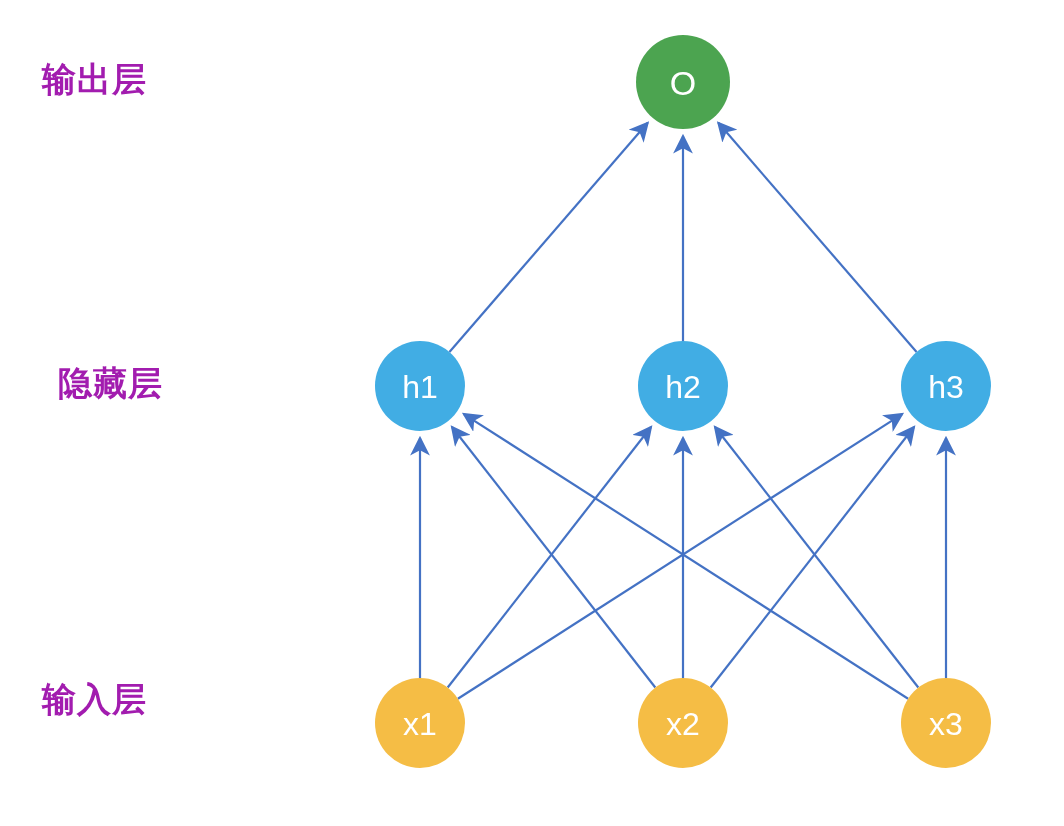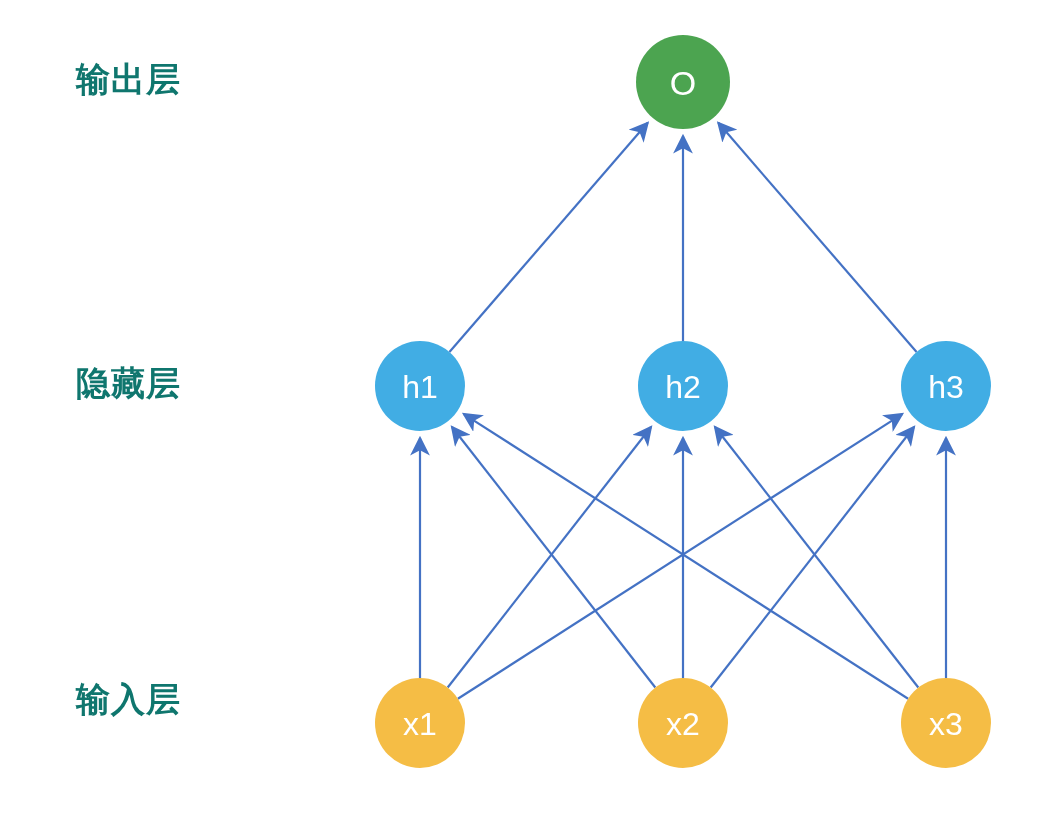--- a/index.html
+++ b/index.html
@@ -21,25 +21,24 @@
     position: absolute;
     left: 0;
     top: 0;
     width: 1064px;
     height: 826px;
   }
   .layer-label {
     position: absolute;
     font-size: 34px;
     font-weight: bold;
-    color: #0f766e;
+    color: #a21caf;
     letter-spacing: 1px;
     white-space: nowrap;
     line-height: 1;
-    margin-left: 34px;
   }
   .node-text {
     font-family: "Liberation Sans", "DejaVu Sans", sans-serif;
     fill: #ffffff;
     font-size: 34px;
     text-anchor: middle;
     dominant-baseline: central;
   }
   .node-text.small {
     font-size: 32px;
@@ -96,16 +95,16 @@
           <text x="683" y="724" class="node-text small">x2</text>
         </g>
         <g>
           <circle cx="946" cy="723" r="45" fill="#F5BD45"></circle>
           <text x="946" y="724" class="node-text small">x3</text>
         </g>
       </g>
   </svg>
 
   <div class="layer-label" style="left:42px; top:62px;">输出层</div>
-  <div class="layer-label" style="left:42px; top:366px;">隐藏层</div>
+  <div class="layer-label" style="left:58px; top:366px;">隐藏层</div>
   <div class="layer-label" style="left:42px; top:682px;">输入层</div>
 
 </div>
 
 </body></html>

